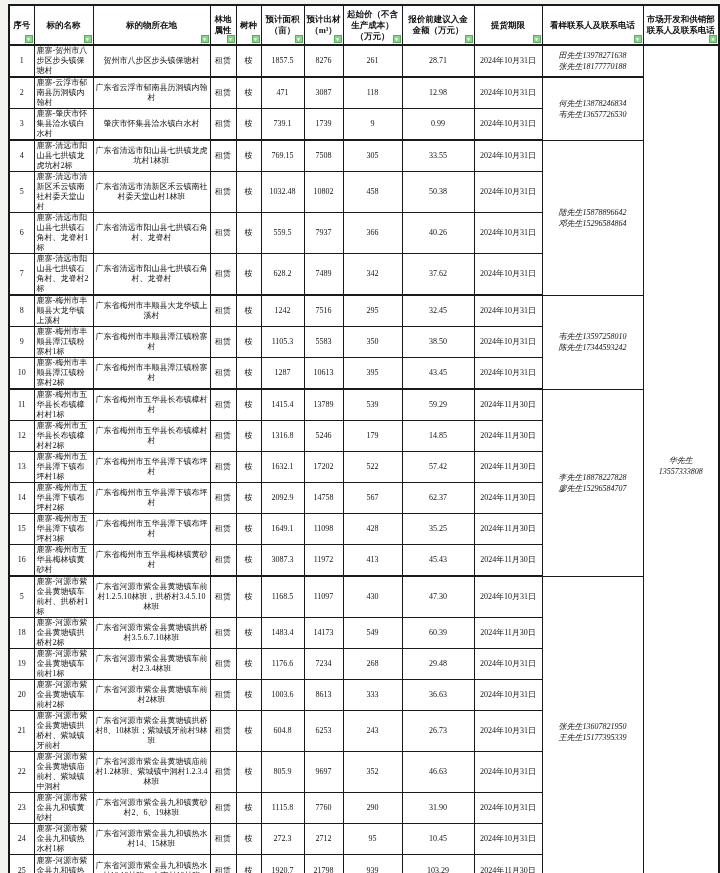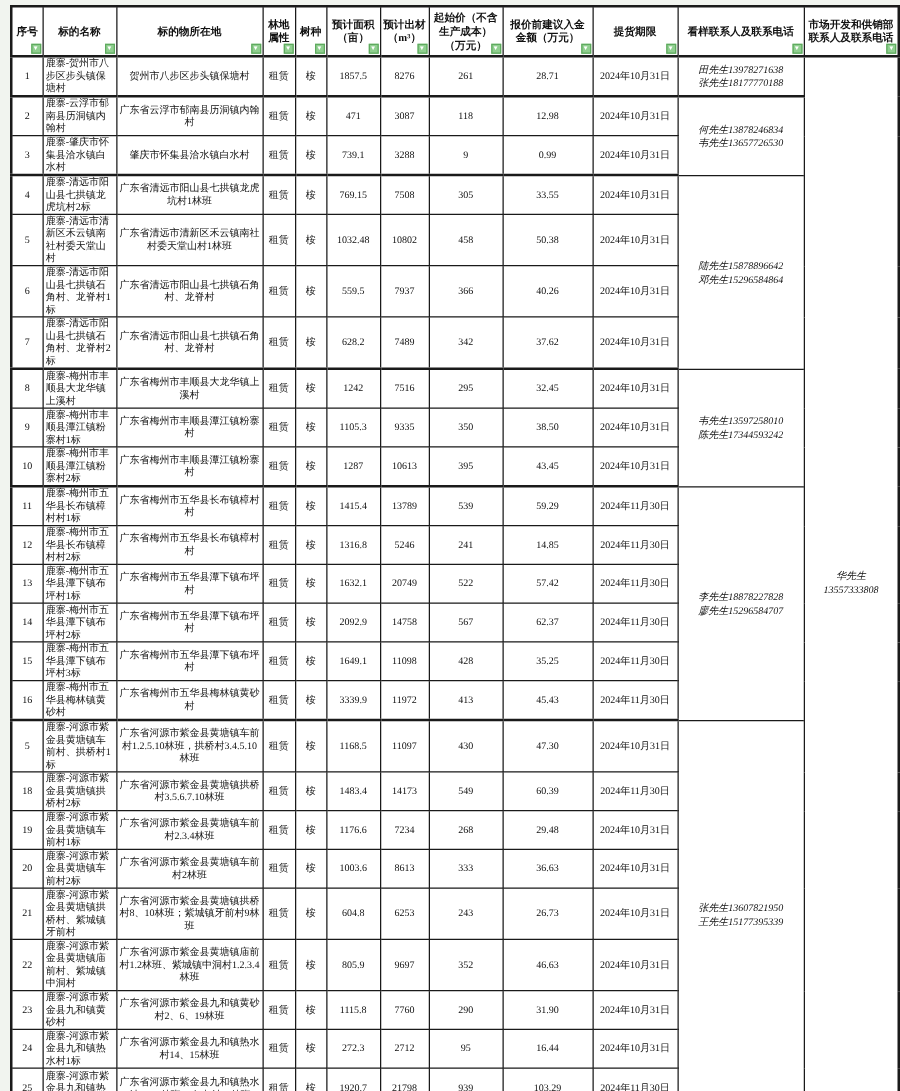--- a/index.html
+++ b/index.html
@@ -112,21 +112,21 @@
             <div>韦先生13657726530</div>
           </td>
         </tr>
         <tr class="r group-end">
           <td class="c">3</td>
           <td class="l">鹿寨-肇庆市怀集县洽水镇白水村</td>
           <td class="c">肇庆市怀集县洽水镇白水村</td>
           <td class="c">租赁</td>
           <td class="c">桉</td>
           <td class="c">739.1</td>
-          <td class="c">3288</td>
+          <td class="c">1739</td>
           <td class="c">9</td>
           <td class="c">0.99</td>
           <td class="c">2024年10月31日</td>
         </tr>
         <tr class="r">
           <td class="c">4</td>
           <td class="l">鹿寨-清远市阳山县七拱镇龙虎坑村2标</td>
           <td class="c">广东省清远市阳山县七拱镇龙虎坑村1林班</td>
           <td class="c">租赁</td>
           <td class="c">桉</td>
@@ -192,21 +192,21 @@
             <div>陈先生17344593242</div>
           </td>
         </tr>
         <tr class="r">
           <td class="c">9</td>
           <td class="l">鹿寨-梅州市丰顺县潭江镇粉寨村1标</td>
           <td class="c">广东省梅州市丰顺县潭江镇粉寨村</td>
           <td class="c">租赁</td>
           <td class="c">桉</td>
           <td class="c">1105.3</td>
-          <td class="c">9335</td>
+          <td class="c">5583</td>
           <td class="c">350</td>
           <td class="c">38.50</td>
           <td class="c">2024年10月31日</td>
         </tr>
         <tr class="r group-end">
           <td class="c">10</td>
           <td class="l">鹿寨-梅州市丰顺县潭江镇粉寨村2标</td>
           <td class="c">广东省梅州市丰顺县潭江镇粉寨村</td>
           <td class="c">租赁</td>
           <td class="c">桉</td>
@@ -233,32 +233,32 @@
           </td>
         </tr>
         <tr class="r">
           <td class="c">12</td>
           <td class="l">鹿寨-梅州市五华县长布镇樟村村2标</td>
           <td class="c">广东省梅州市五华县长布镇樟村村</td>
           <td class="c">租赁</td>
           <td class="c">桉</td>
           <td class="c">1316.8</td>
           <td class="c">5246</td>
-          <td class="c">241</td>
+          <td class="c">179</td>
           <td class="c">14.85</td>
           <td class="c">2024年11月30日</td>
         </tr>
         <tr class="r">
           <td class="c">13</td>
           <td class="l">鹿寨-梅州市五华县潭下镇布坪村1标</td>
           <td class="c">广东省梅州市五华县潭下镇布坪村</td>
           <td class="c">租赁</td>
           <td class="c">桉</td>
           <td class="c">1632.1</td>
-          <td class="c">20749</td>
+          <td class="c">17202</td>
           <td class="c">522</td>
           <td class="c">57.42</td>
           <td class="c">2024年11月30日</td>
         </tr>
         <tr class="r">
           <td class="c">14</td>
           <td class="l">鹿寨-梅州市五华县潭下镇布坪村2标</td>
           <td class="c">广东省梅州市五华县潭下镇布坪村</td>
           <td class="c">租赁</td>
           <td class="c">桉</td>
@@ -279,21 +279,21 @@
           <td class="c">428</td>
           <td class="c">35.25</td>
           <td class="c">2024年11月30日</td>
         </tr>
         <tr class="r group-end">
           <td class="c">16</td>
           <td class="l">鹿寨-梅州市五华县梅林镇黄砂村</td>
           <td class="c">广东省梅州市五华县梅林镇黄砂村</td>
           <td class="c">租赁</td>
           <td class="c">桉</td>
-          <td class="c">3339.9</td>
+          <td class="c">3087.3</td>
           <td class="c">11972</td>
           <td class="c">413</td>
           <td class="c">45.43</td>
           <td class="c">2024年11月30日</td>
         </tr>
         <tr class="r tall">
           <td class="c">5</td>
           <td class="l">鹿寨-河源市紫金县黄塘镇车前村、拱桥村1标</td>
           <td class="c">广东省河源市紫金县黄塘镇车前村1.2.5.10林班，拱桥村3.4.5.10林班</td>
           <td class="c">租赁</td>
@@ -382,21 +382,21 @@
         </tr>
         <tr class="r">
           <td class="c">24</td>
           <td class="l">鹿寨-河源市紫金县九和镇热水村1标</td>
           <td class="c">广东省河源市紫金县九和镇热水村14、15林班</td>
           <td class="c">租赁</td>
           <td class="c">桉</td>
           <td class="c">272.3</td>
           <td class="c">2712</td>
           <td class="c">95</td>
-          <td class="c">16.44</td>
+          <td class="c">10.45</td>
           <td class="c">2024年10月31日</td>
         </tr>
         <tr class="r tall group-end">
           <td class="c">25</td>
           <td class="l">鹿寨-河源市紫金县九和镇热水村2标</td>
           <td class="c">广东省河源市紫金县九和镇热水村10.19林班、在南村12林班</td>
           <td class="c">租赁</td>
           <td class="c">桉</td>
           <td class="c">1920.7</td>
           <td class="c">21798</td>

